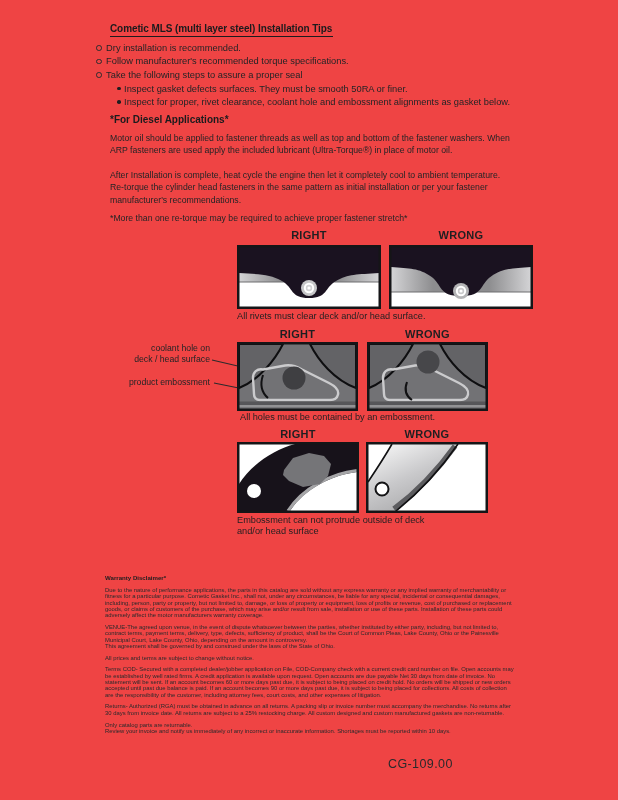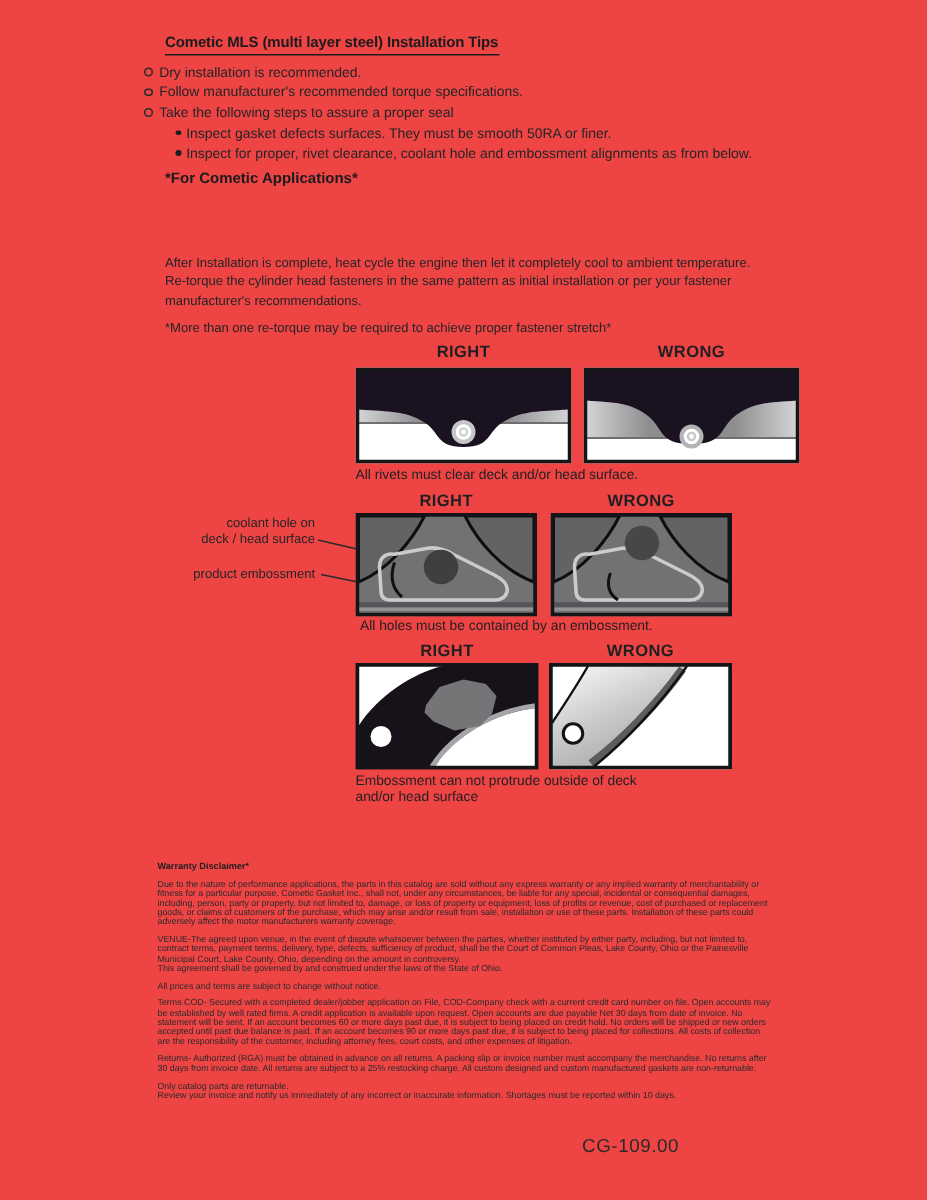--- a/index.html
+++ b/index.html
@@ -56,25 +56,26 @@
     <div class="brow">
       <span class="o-bullet"></span>
       <span>Take the following steps to assure a proper seal</span>
     </div>
     <div class="brow sub">
       <span class="f-bullet"></span>
       <span>Inspect gasket defects surfaces.  They must be smooth 50RA or finer.</span>
     </div>
     <div class="brow sub">
       <span class="f-bullet"></span>
-      <span>Inspect for proper, rivet clearance, coolant hole and embossment alignments as from below.</span>
+      <span>Inspect for proper, rivet clearance, coolant hole and embossment alignments as gasket below.</span>
     </div>
   </div>
 
-  <div class="abs sec-head">*For Cometic Applications*</div>
+  <div class="abs sec-head">*For Diesel Applications*</div>
+  <div class="abs para p1">Motor oil should be applied to fastener threads as well as top and bottom of the fastener washers. When ARP fasteners are used apply the included lubricant (Ultra-Torque®) in place of motor oil.</div>
   <div class="abs para p2">After Installation is complete, heat cycle the engine then let it completely cool to ambient temperature. Re-torque the cylinder head fasteners in the same pattern as initial installation or per your fastener manufacturer's recommendations.</div>
   <div class="abs para note">*More than one re-torque may be required to achieve proper fastener stretch*</div>
 
   <div class="abs rw-label" style="left:237px;top:229px;width:144px;">RIGHT</div>
   <div class="abs rw-label" style="left:389px;top:229px;width:144px;">WRONG</div>
 
   <svg class="abs dsvg" style="left:237px;top:245px;" width="144" height="64" viewBox="0 0 144 64">
     <defs>
       <linearGradient id="deckA" x1="0" y1="0" x2="1" y2="0">
         <stop offset="0" stop-color="#d4d4d6"></stop>

